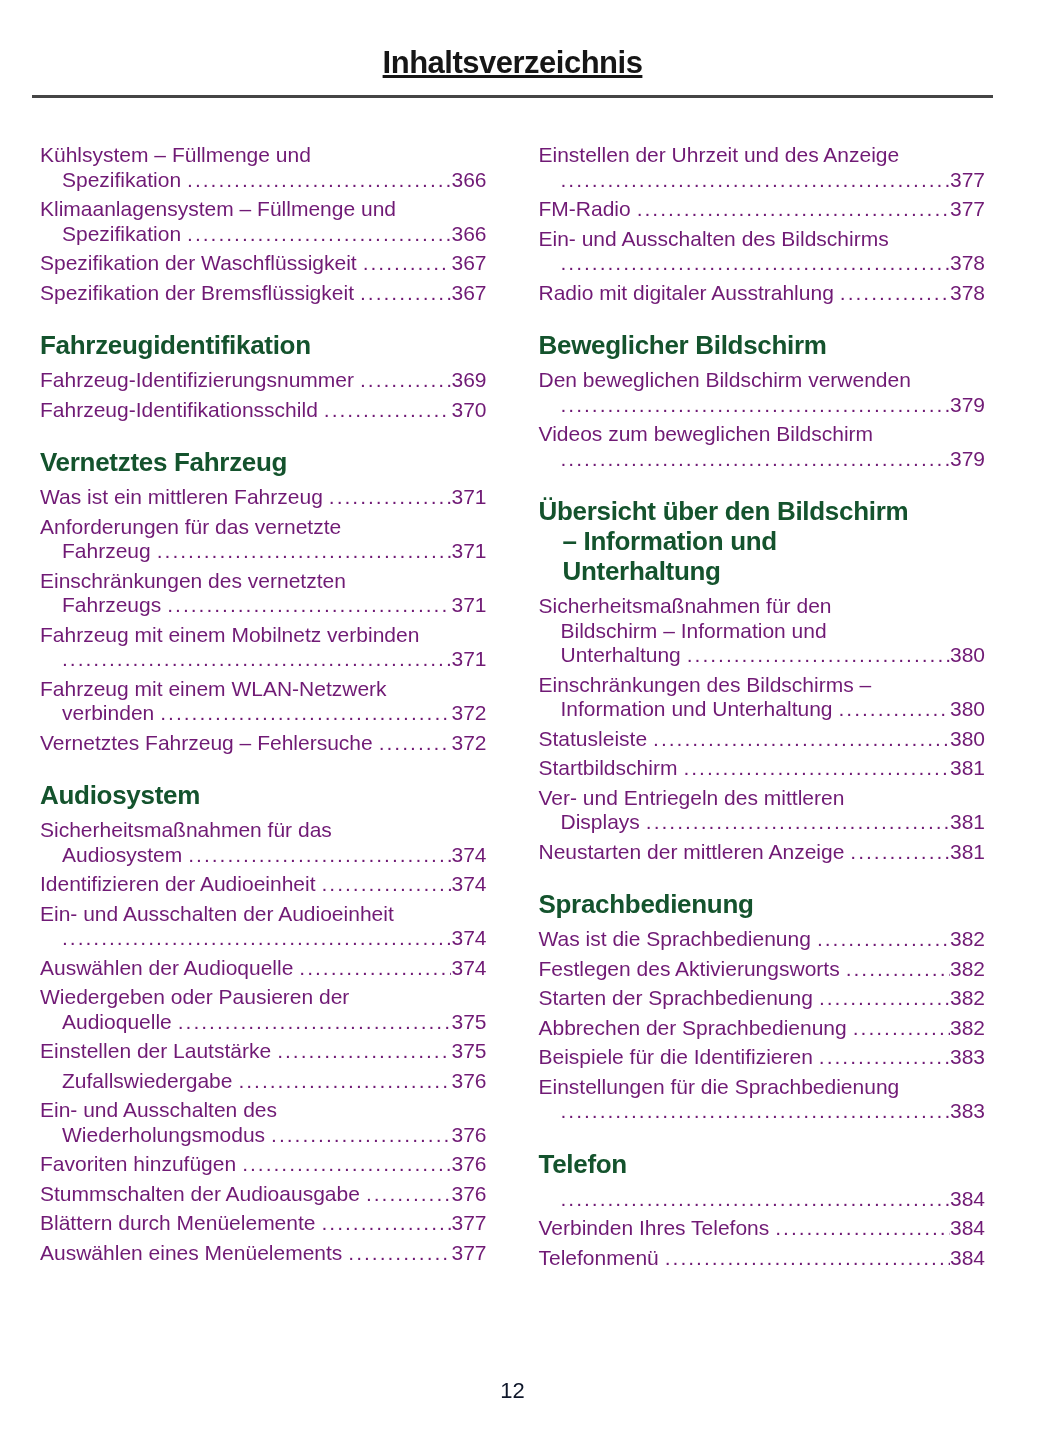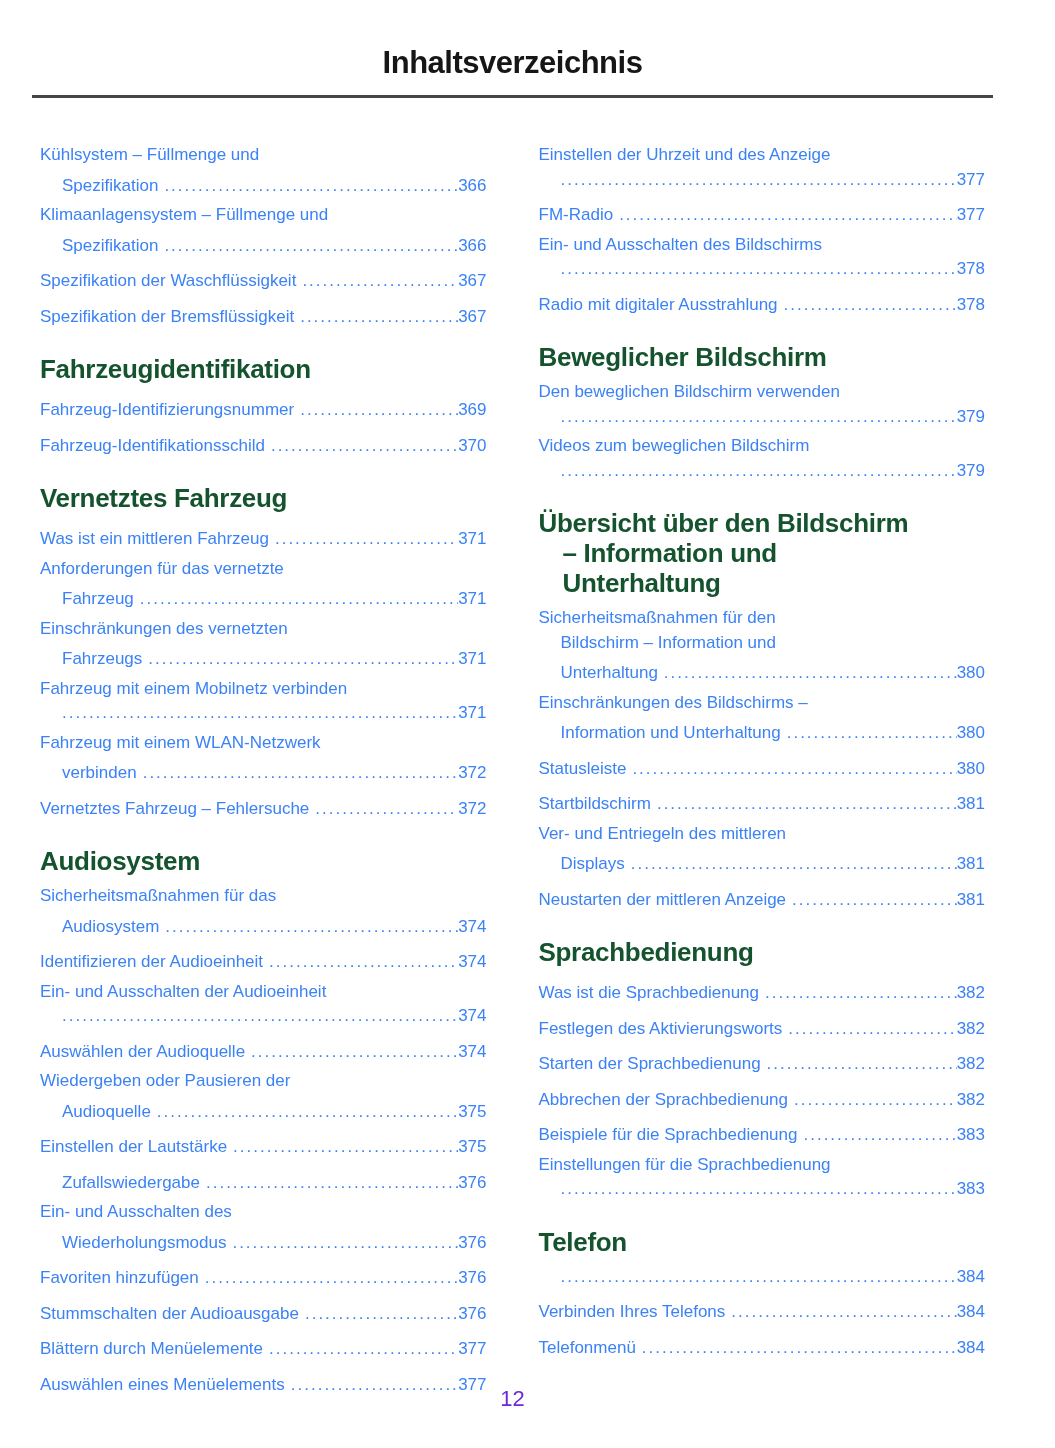--- a/index.html
+++ b/index.html
@@ -12,42 +12,43 @@
     overflow: hidden;
   }
   .page-title {
     margin: 46px 62px 0 32px;
     text-align: center;
     font-size: 31px;
     line-height: 34px;
     font-weight: bold;
     letter-spacing: -0.5px;
     color: #161616;
+    text-decoration: underline;
   }
   .title-rule {
     margin: 15px 62px 0 32px;
     height: 3px;
     background: #454545;
   }
   .columns {
     margin: 45px 70px 0 40px;
     display: flex;
     gap: 52px;
   }
   .col { flex: 1 1 0; min-width: 0; }
   .toc-entry {
-    font-size: 17px;
+    font-size: 21px;
     line-height: 24.5px;
-    color: #3b82f6;
+    color: #701a75;
     margin: 0 0 5px 0;
   }
   .line { white-space: nowrap; }
   .cont { padding-left: 22px; }
   .lastline { display: flex; align-items: baseline; }
-  .frag { flex: 0 0 auto; white-space: nowrap; margin-top: 6px; }
+  .frag { flex: 0 0 auto; white-space: nowrap; }
   .frag.gap { margin-right: 6px; }
   .dots {
     flex: 1 1 auto;
     overflow: hidden;
     white-space: nowrap;
     letter-spacing: 2px;
     min-width: 10px;
   }
   .dots::after {
     content: "........................................................................................................................................";
@@ -60,24 +61,24 @@
     letter-spacing: -0.3px;
     color: #14532d;
     margin: 25px 0 8px 0;
   }
   .section-heading .hline { white-space: nowrap; }
   .section-heading .cont { padding-left: 24px; }
   .folio {
     position: absolute;
     left: 32px;
     right: 62px;
-    bottom: 36px;
+    bottom: 44px;
     text-align: center;
     font-size: 22px;
-    color: #6d28d9;
+    color: #0f172a;
   }
 </style>
 </head>
 <body>
 
 <div class="page">
   <div class="page-title">Inhaltsverzeichnis</div>
   <div class="title-rule"></div>
   <div class="columns">
     <section class="col">
@@ -396,21 +397,21 @@
         </div>
         <div class="toc-entry">
           <div class="lastline">
             <span class="frag gap">Abbrechen der Sprachbedienung</span>
             <span class="dots"></span>
             <span class="pagenum">382</span>
           </div>
         </div>
         <div class="toc-entry">
           <div class="lastline">
-            <span class="frag gap">Beispiele für die Sprachbedienung</span>
+            <span class="frag gap">Beispiele für die Identifizieren</span>
             <span class="dots"></span>
             <span class="pagenum">383</span>
           </div>
         </div>
         <div class="toc-entry">
           <div class="line">Einstellungen für die Sprachbedienung</div>
           <div class="lastline cont">
             <span class="frag"></span>
             <span class="dots"></span>
             <span class="pagenum">383</span>

